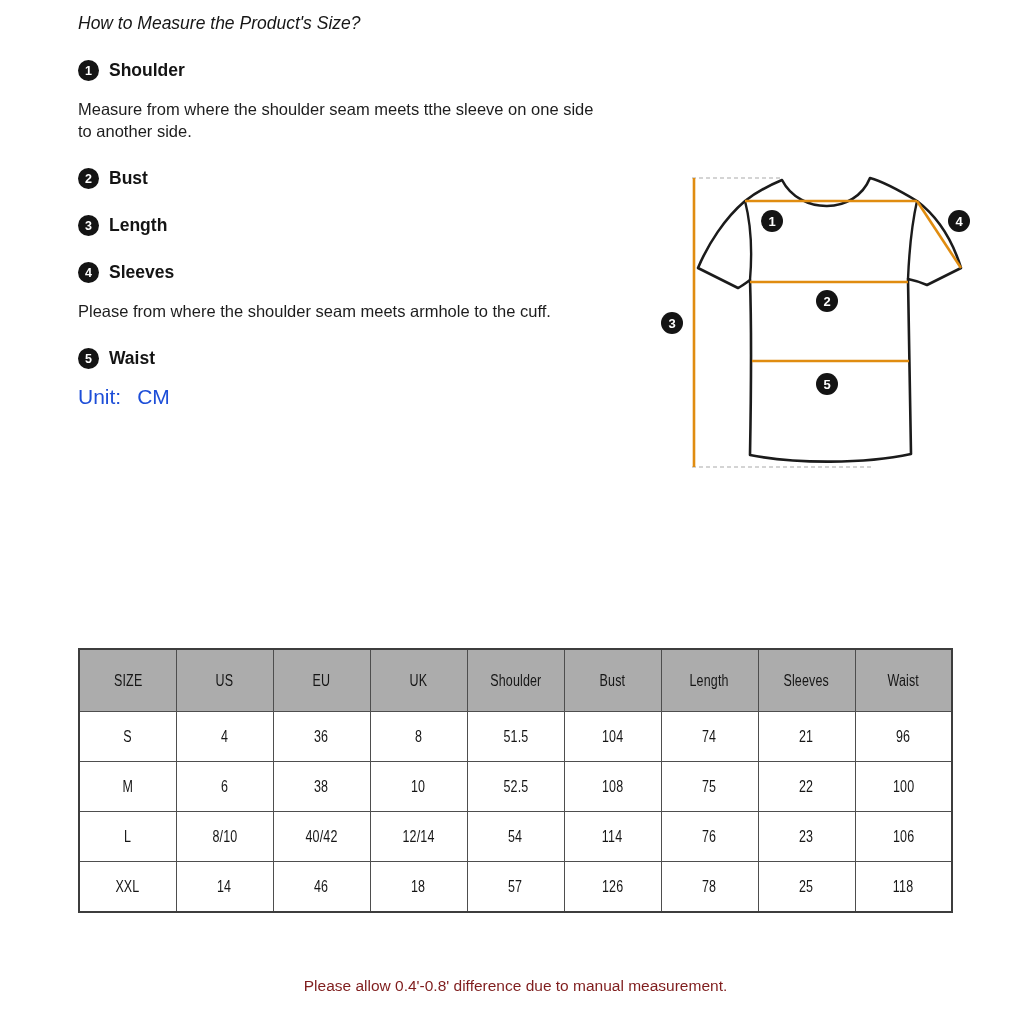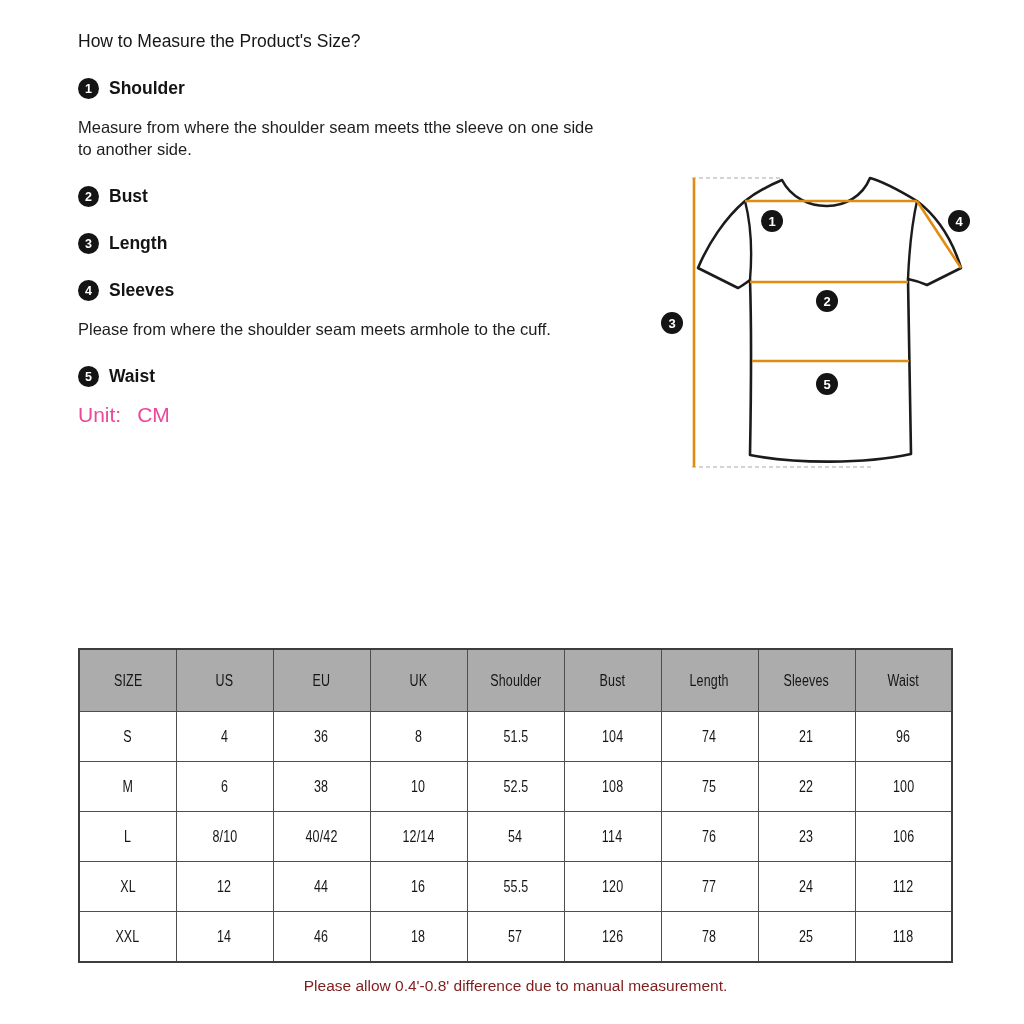--- a/index.html
+++ b/index.html
@@ -1,27 +1,27 @@
 <!DOCTYPE html>
 <html style="--header-bg: #acacac;"><head>
 <meta charset="utf-8">
 <style>
   html,body{margin:0;padding:0;}
   body{
     width:1024px;height:1024px;position:relative;background:#ffffff;
     font-family:"Liberation Sans", sans-serif;color:#1b1b1b;overflow:hidden;
   }
   .content{position:absolute;left:78px;top:0;width:522px;}
-  .title{margin-top:31px;font-size:17.5px;font-weight:400;color:#161616;}
+  .title{margin-top:13px;font-size:17.5px;font-weight:400;color:#161616;font-style:italic;}
   .section{margin-top:26px;}
   .sec-head{display:flex;align-items:center;gap:10px;font-size:17.5px;font-weight:600;color:#141414;height:21px;}
   .badge{width:21px;height:21px;border-radius:50%;background:#141414;color:#fff;
          font-size:12.5px;font-weight:700;display:flex;align-items:center;justify-content:center;flex:0 0 21px;}
   .desc{margin-top:17px;font-size:16.5px;line-height:22px;color:#1d1d1d;}
-  .unit-row{margin-top:16px;font-size:21px;color:#ec4899;display:flex;gap:16px;}
+  .unit-row{margin-top:16px;font-size:21px;color:#1d4ed8;display:flex;gap:16px;}
   .diagram{position:absolute;left:650px;top:160px;width:370px;height:320px;}
   .size-table{position:absolute;left:78px;top:648px;width:875px;border-collapse:collapse;table-layout:fixed;
               border:2px solid #3d3d3d;}
   .size-table th,.size-table td{border:1px solid #4e4e4e;text-align:center;vertical-align:middle;padding:0;color:#161616;}
   .size-table th{height:61px;background:var(--header-bg,#acacac);font-weight:400;}
   .size-table td{height:49px;background:#ffffff;}
   .cond{display:inline-block;transform:scaleX(0.78);transform-origin:center;font-size:16px;letter-spacing:0.2px;white-space:nowrap;}
   .footer{position:absolute;left:78px;top:977px;width:875px;text-align:center;font-size:15.5px;color:#7f1d1d;}
 </style>
 </head>
@@ -159,31 +159,20 @@
         <td><span class="cond">8/10</span></td>
         <td><span class="cond">40/42</span></td>
         <td><span class="cond">12/14</span></td>
         <td><span class="cond">54</span></td>
         <td><span class="cond">114</span></td>
         <td><span class="cond">76</span></td>
         <td><span class="cond">23</span></td>
         <td><span class="cond">106</span></td>
       </tr>
       <tr>
-        <td><span class="cond">XL</span></td>
-        <td><span class="cond">12</span></td>
-        <td><span class="cond">44</span></td>
-        <td><span class="cond">16</span></td>
-        <td><span class="cond">55.5</span></td>
-        <td><span class="cond">120</span></td>
-        <td><span class="cond">77</span></td>
-        <td><span class="cond">24</span></td>
-        <td><span class="cond">112</span></td>
-      </tr>
-      <tr>
         <td><span class="cond">XXL</span></td>
         <td><span class="cond">14</span></td>
         <td><span class="cond">46</span></td>
         <td><span class="cond">18</span></td>
         <td><span class="cond">57</span></td>
         <td><span class="cond">126</span></td>
         <td><span class="cond">78</span></td>
         <td><span class="cond">25</span></td>
         <td><span class="cond">118</span></td>
       </tr>

